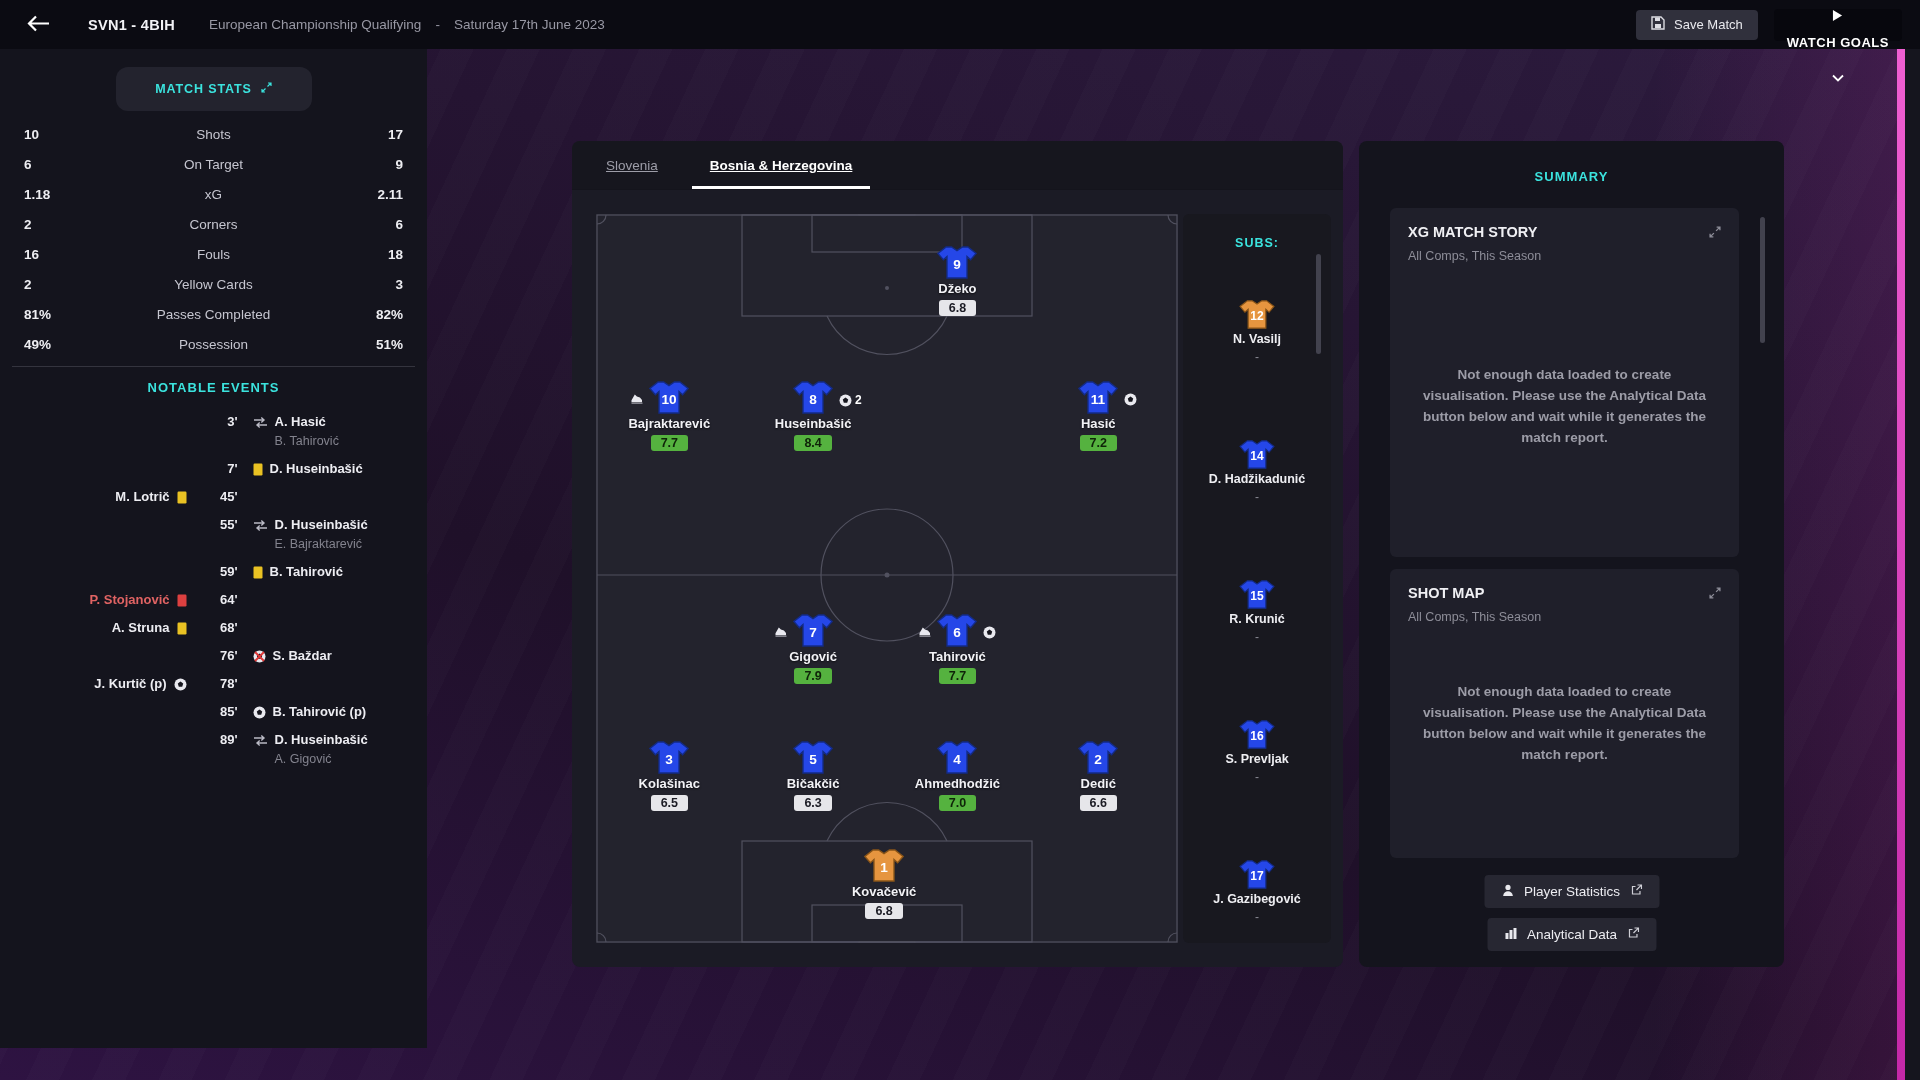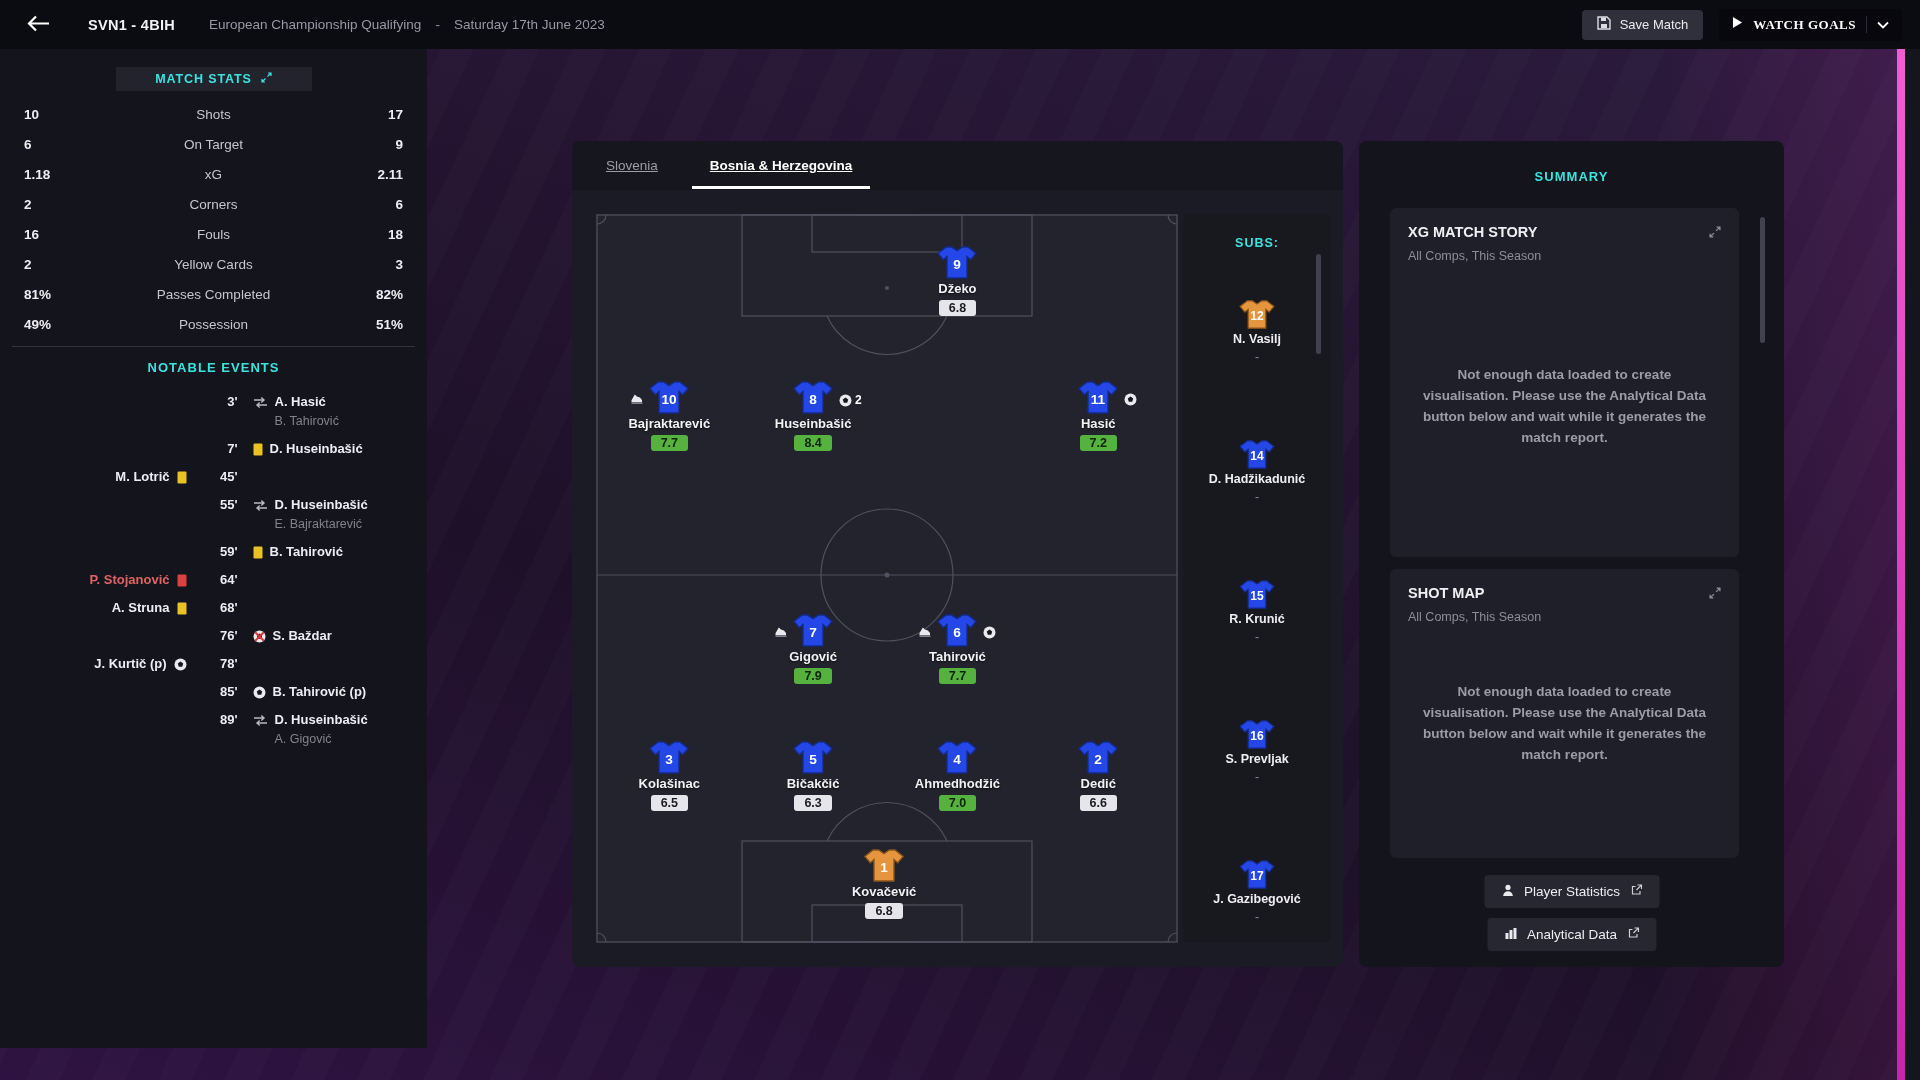--- a/index.html
+++ b/index.html
@@ -13,25 +13,25 @@
   }
   
   .topbar { position:absolute; top:0; left:0; width:1920px; height:49px; background:#0b0b12; display:flex; align-items:center; z-index:20; }
   .back-btn { background:none; border:none; margin-left:26px; cursor:pointer; display:flex; align-items:center; }
   .score-group { display:flex; align-items:center; margin-left:38px; }
   .team-code, .score { color:#f2f2f6; font-weight:bold; font-size:14.5px; letter-spacing:.02em; cursor:pointer; }
   .score { cursor:default; }
   .comp-group { display:flex; align-items:center; gap:14px; margin-left:34px; color:#9898a4; font-size:13.5px; }
   .topbar-right { margin-left:auto; margin-right:18px; display:flex; align-items:center; gap:16px; }
   .save-btn { display:flex; align-items:center; gap:9px; height:30px; padding:1px 15px; background:#30303c; border:none; border-radius:4px; color:#e9e9ee; font-size:13px; font-family:inherit; cursor:pointer; }
-  .watch-btn { display:flex; align-items:center; gap:10px; height:32px; padding:0 13px; background:#07070d; border:none; border-radius:4px; color:#fff; font-weight:bold; font-size:13px; letter-spacing:.04em; font-family:Liberation Serif, serif; cursor:pointer; }
+  .watch-btn { display:flex; align-items:center; gap:10px; height:32px; padding:0 13px; background:#07070d; border:none; border-radius:4px; color:#fff; font-weight:bold; font-size:13px; letter-spacing:.04em; font-family:Liberation Sans, sans-serif; cursor:pointer;flex-direction:column; }
   .w-sep { width:1px; height:17px; background:#2c2c38; display:inline-block; }
   
   .left-panel { position:absolute; left:0; top:49px; width:427px; height:999px; background:#14141d; }
-  .pill { margin:18px auto 6px; width:196px; height:24px; background:#23232e; border-radius:0; display:flex; align-items:center; justify-content:center; gap:9px; color:#3be3de; font-weight:bold; font-size:12.5px; letter-spacing:.07em; cursor:pointer; }
+  .pill { margin:18px auto 6px; width:196px; height:44px; background:#23232e; border-radius:12px; display:flex; align-items:center; justify-content:center; gap:9px; color:#3be3de; font-weight:bold; font-size:12.5px; letter-spacing:.07em; cursor:pointer; }
   .stats-list { padding:2px 0 0; }
   .stat-row { display:grid; grid-template-columns:74px 1fr 74px; align-items:center; height:30px; padding:0 24px; }
   .s-home { text-align:left; font-weight:bold; color:#eeeef2; font-size:13.5px; }
   .s-label { text-align:center; color:#c6c6d0; font-size:13.5px; }
   .s-away { text-align:right; font-weight:bold; color:#eeeef2; font-size:13.5px; }
   .divider { height:1px; background:#34343e; margin:7px 12px 13px; }
   .section-title { text-align:center; color:#3be3de; font-weight:bold; font-size:13px; letter-spacing:.08em; }
   .events-list { margin-top:13px; padding:0 16px; }
   .ev-row { display:grid; grid-template-columns:1fr 48px 1fr; padding:4px 0; align-items:start; }
   .ev-time { text-align:right; font-weight:bold; color:#ededf2; font-size:13px; line-height:20px; }

